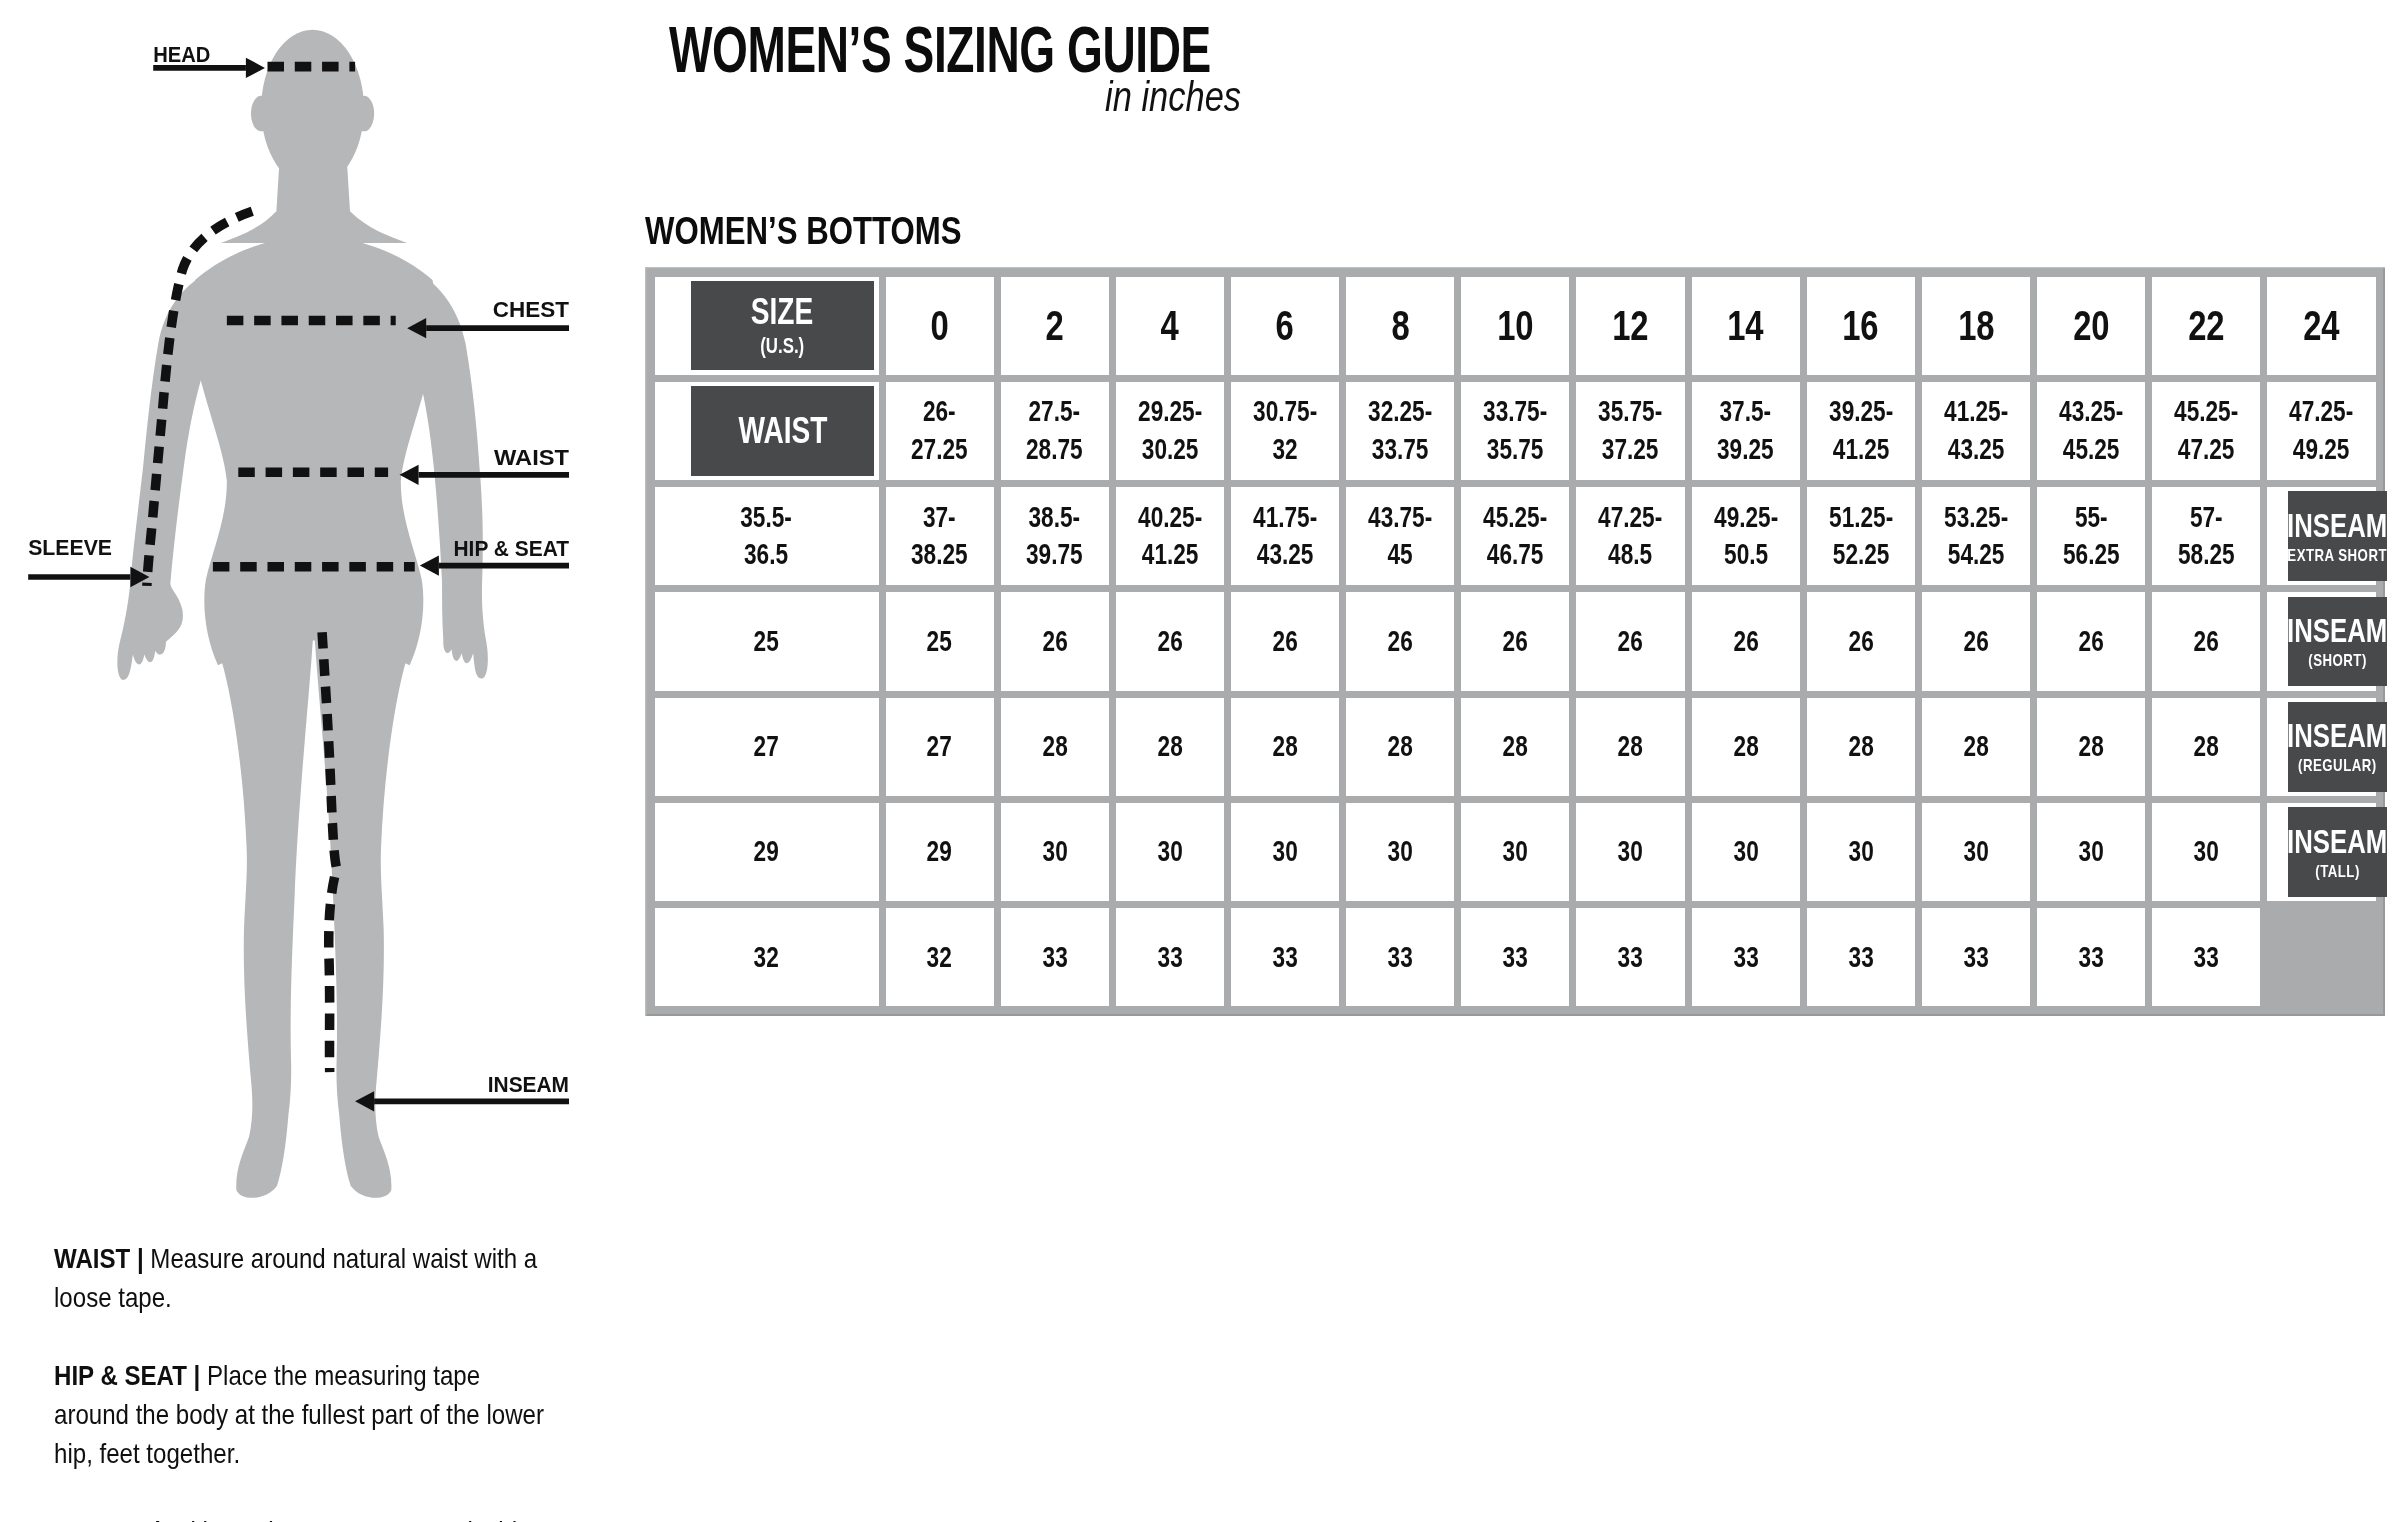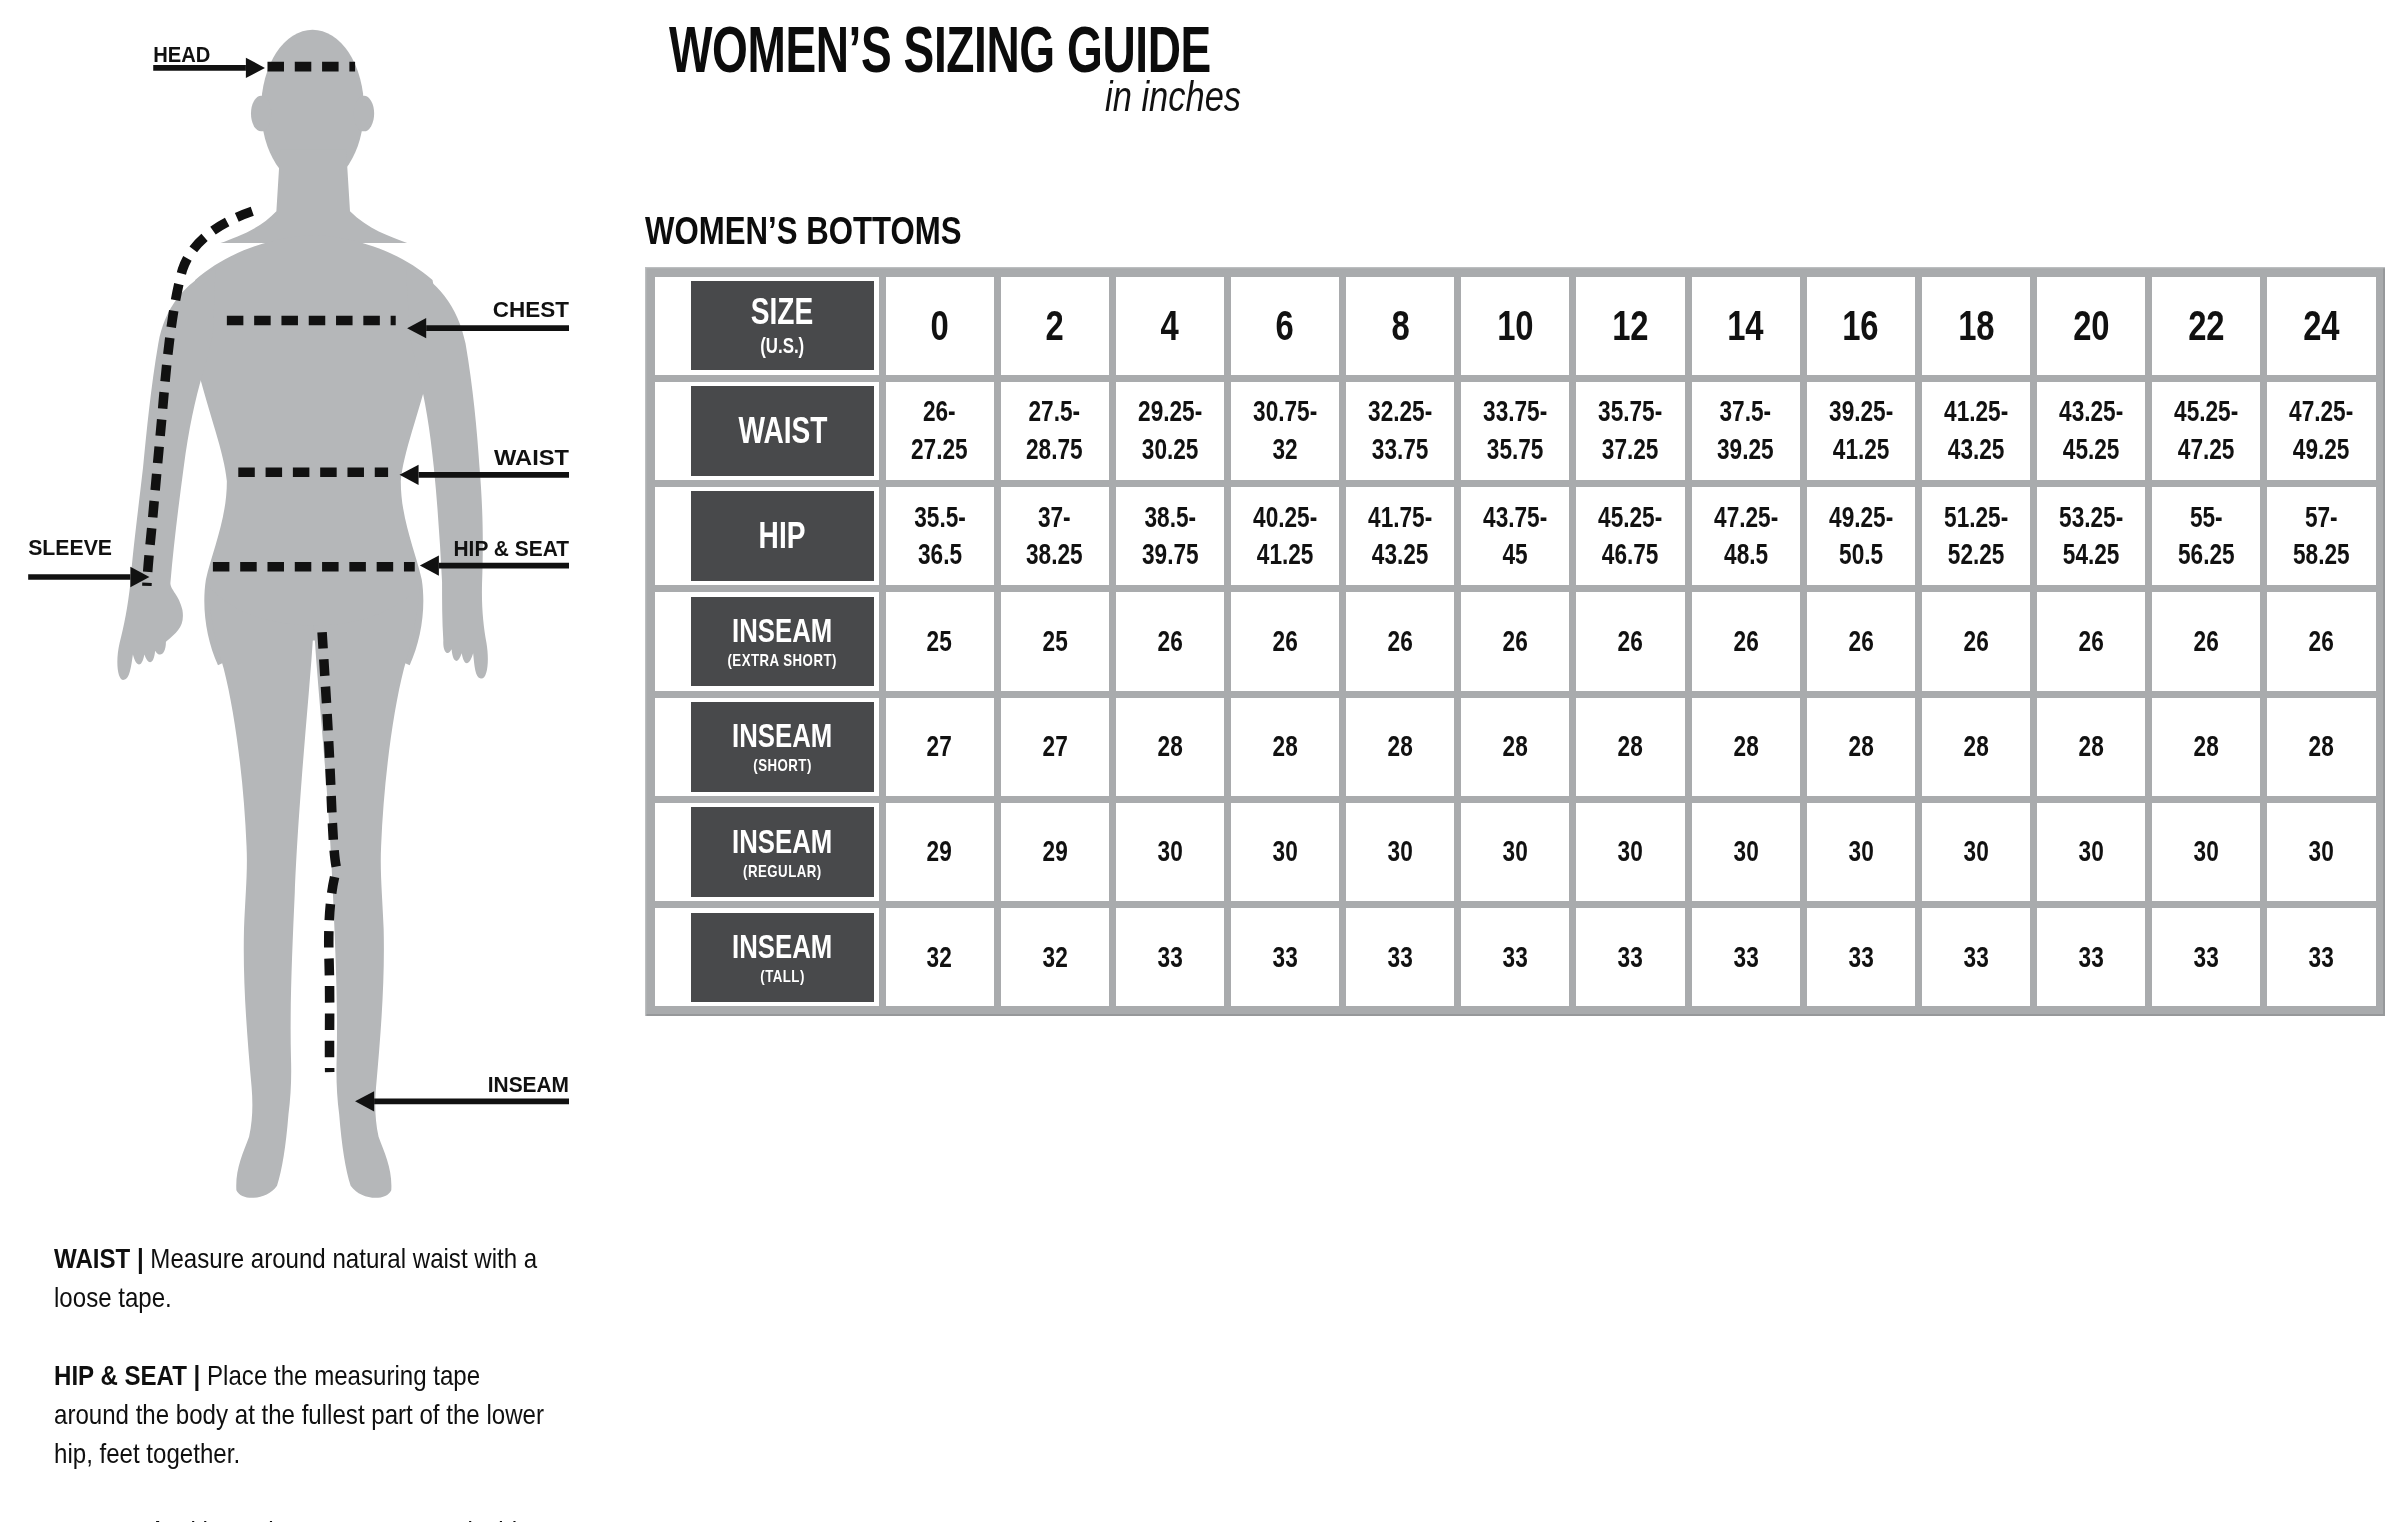--- a/index.html
+++ b/index.html
@@ -296,25 +296,20 @@
 45.25</span>
       </div>
       <div class="cell valcell">
         <span class="cond vnum">45.25-
 47.25</span>
       </div>
       <div class="cell valcell">
         <span class="cond vnum">47.25-
 49.25</span>
       </div>
-      <div class="cell labelcell">
-        <div class="labelbox">
-          <span class="cond lbl-main">HIP</span>
-        </div>
-      </div>
       <div class="cell valcell">
         <span class="cond vnum">35.5-
 36.5</span>
       </div>
       <div class="cell valcell">
         <span class="cond vnum">37-
 38.25</span>
       </div>
       <div class="cell valcell">
         <span class="cond vnum">38.5-

